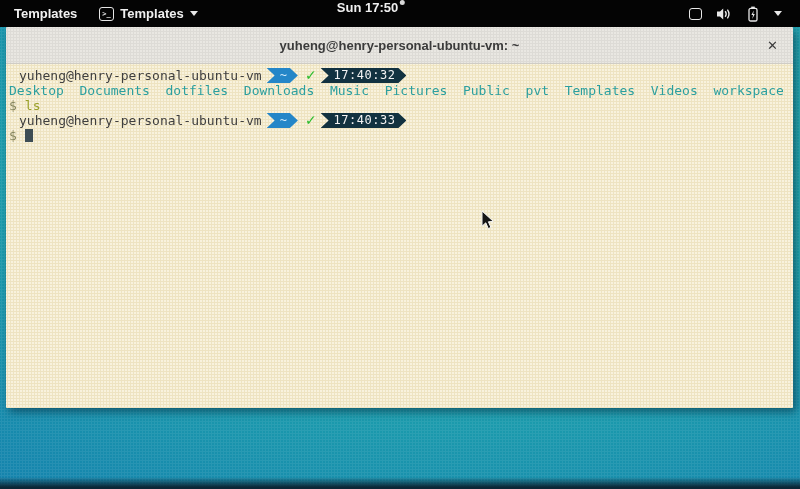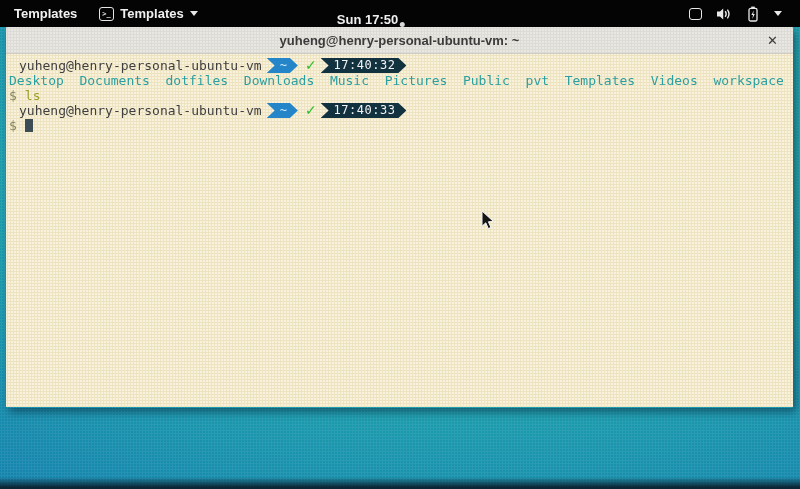--- a/index.html
+++ b/index.html
@@ -40,38 +40,38 @@
     display:flex; align-items:center; justify-content:flex-start; padding-left:2px;
     font-family:"DejaVu Sans Mono", monospace; font-size:7px; font-weight:bold; color:#e6e6e6;
   }
   .caret-down {
     width:0; height:0; border-left:4px solid transparent; border-right:4px solid transparent;
     border-top:5px solid #e8e8e8; display:inline-block;
   }
   .clock {
     position:absolute; left:50%; top:0; height:100%;
     transform:translateX(calc(-50% - 29px));
-    display:flex; align-items:flex-end; gap:2px; font-weight:600; cursor:pointer;
+    display:flex; align-items:flex-start; gap:2px; font-weight:600; cursor:pointer;
   }
   .notif-dot { width:5px; height:5px; border-radius:50%; background:#d8d8d8; }
   .tray {
     position:absolute; right:0; top:0; height:100%;
     display:flex; align-items:center; gap:14px; padding:0 18px; cursor:pointer;
   }
   .display-icon { width:13px; height:12px; border:1.6px solid #e8e8e8; border-radius:3px; }
   .tray svg { display:block; }
 
   
   .window {
     position:absolute; left:6px; top:27px; width:787px; height:381px;
     box-shadow:3px 4px 9px rgba(4,38,58,0.55);
     border-radius:1px; overflow:hidden; z-index:3;
   }
   .titlebar {
-    height:27px; background:#e9e7e2; border-bottom:1px solid #cfccc5;
+    height:37px; background:#e9e7e2; border-bottom:1px solid #cfccc5;
     background-image: radial-gradient(rgba(0,0,0,0.05) 1px, transparent 1.2px);
     background-size:3px 3px;
     display:flex; align-items:center; justify-content:center; position:relative;
   }
   .titlebar .title { font-size:13px; font-weight:700; color:#3b3b3b; }
   .close-btn {
     position:absolute; right:13px; top:50%; transform:translateY(-50%);
     background:none; border:none; font-size:13px; font-weight:700; color:#3a3a3a;
     cursor:pointer; line-height:1; padding:2px;
     font-family:"DejaVu Sans", sans-serif;

